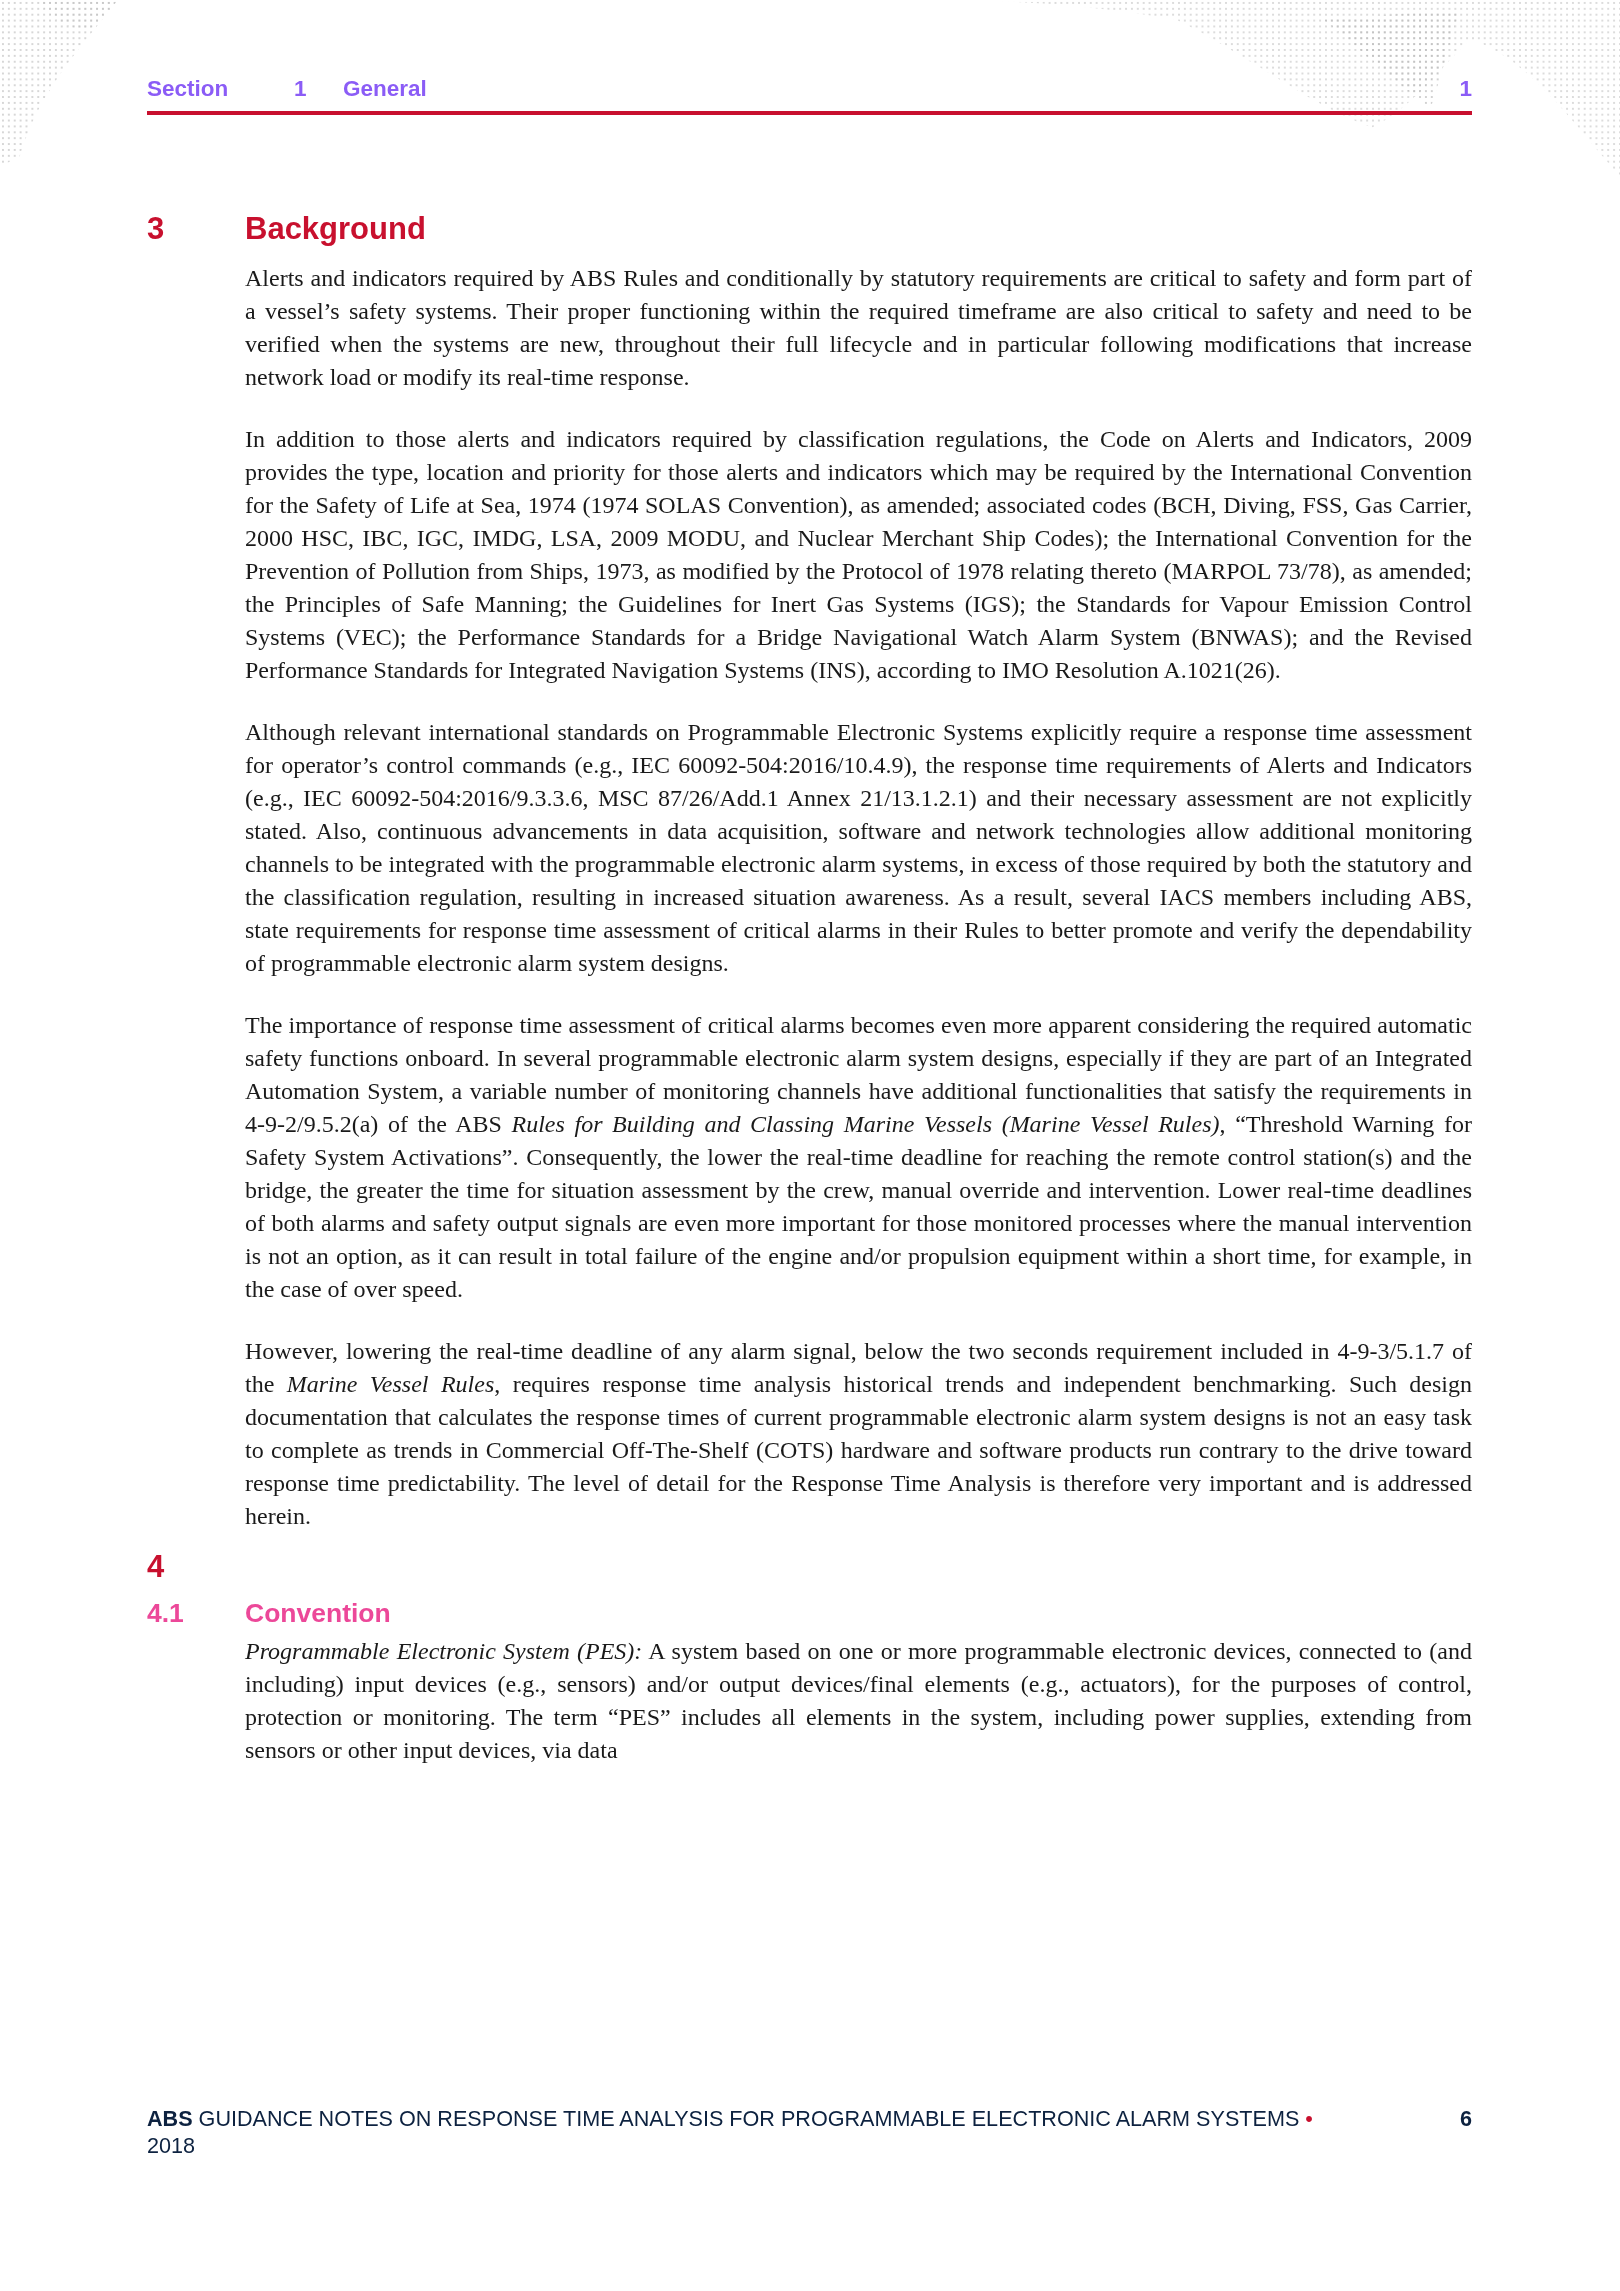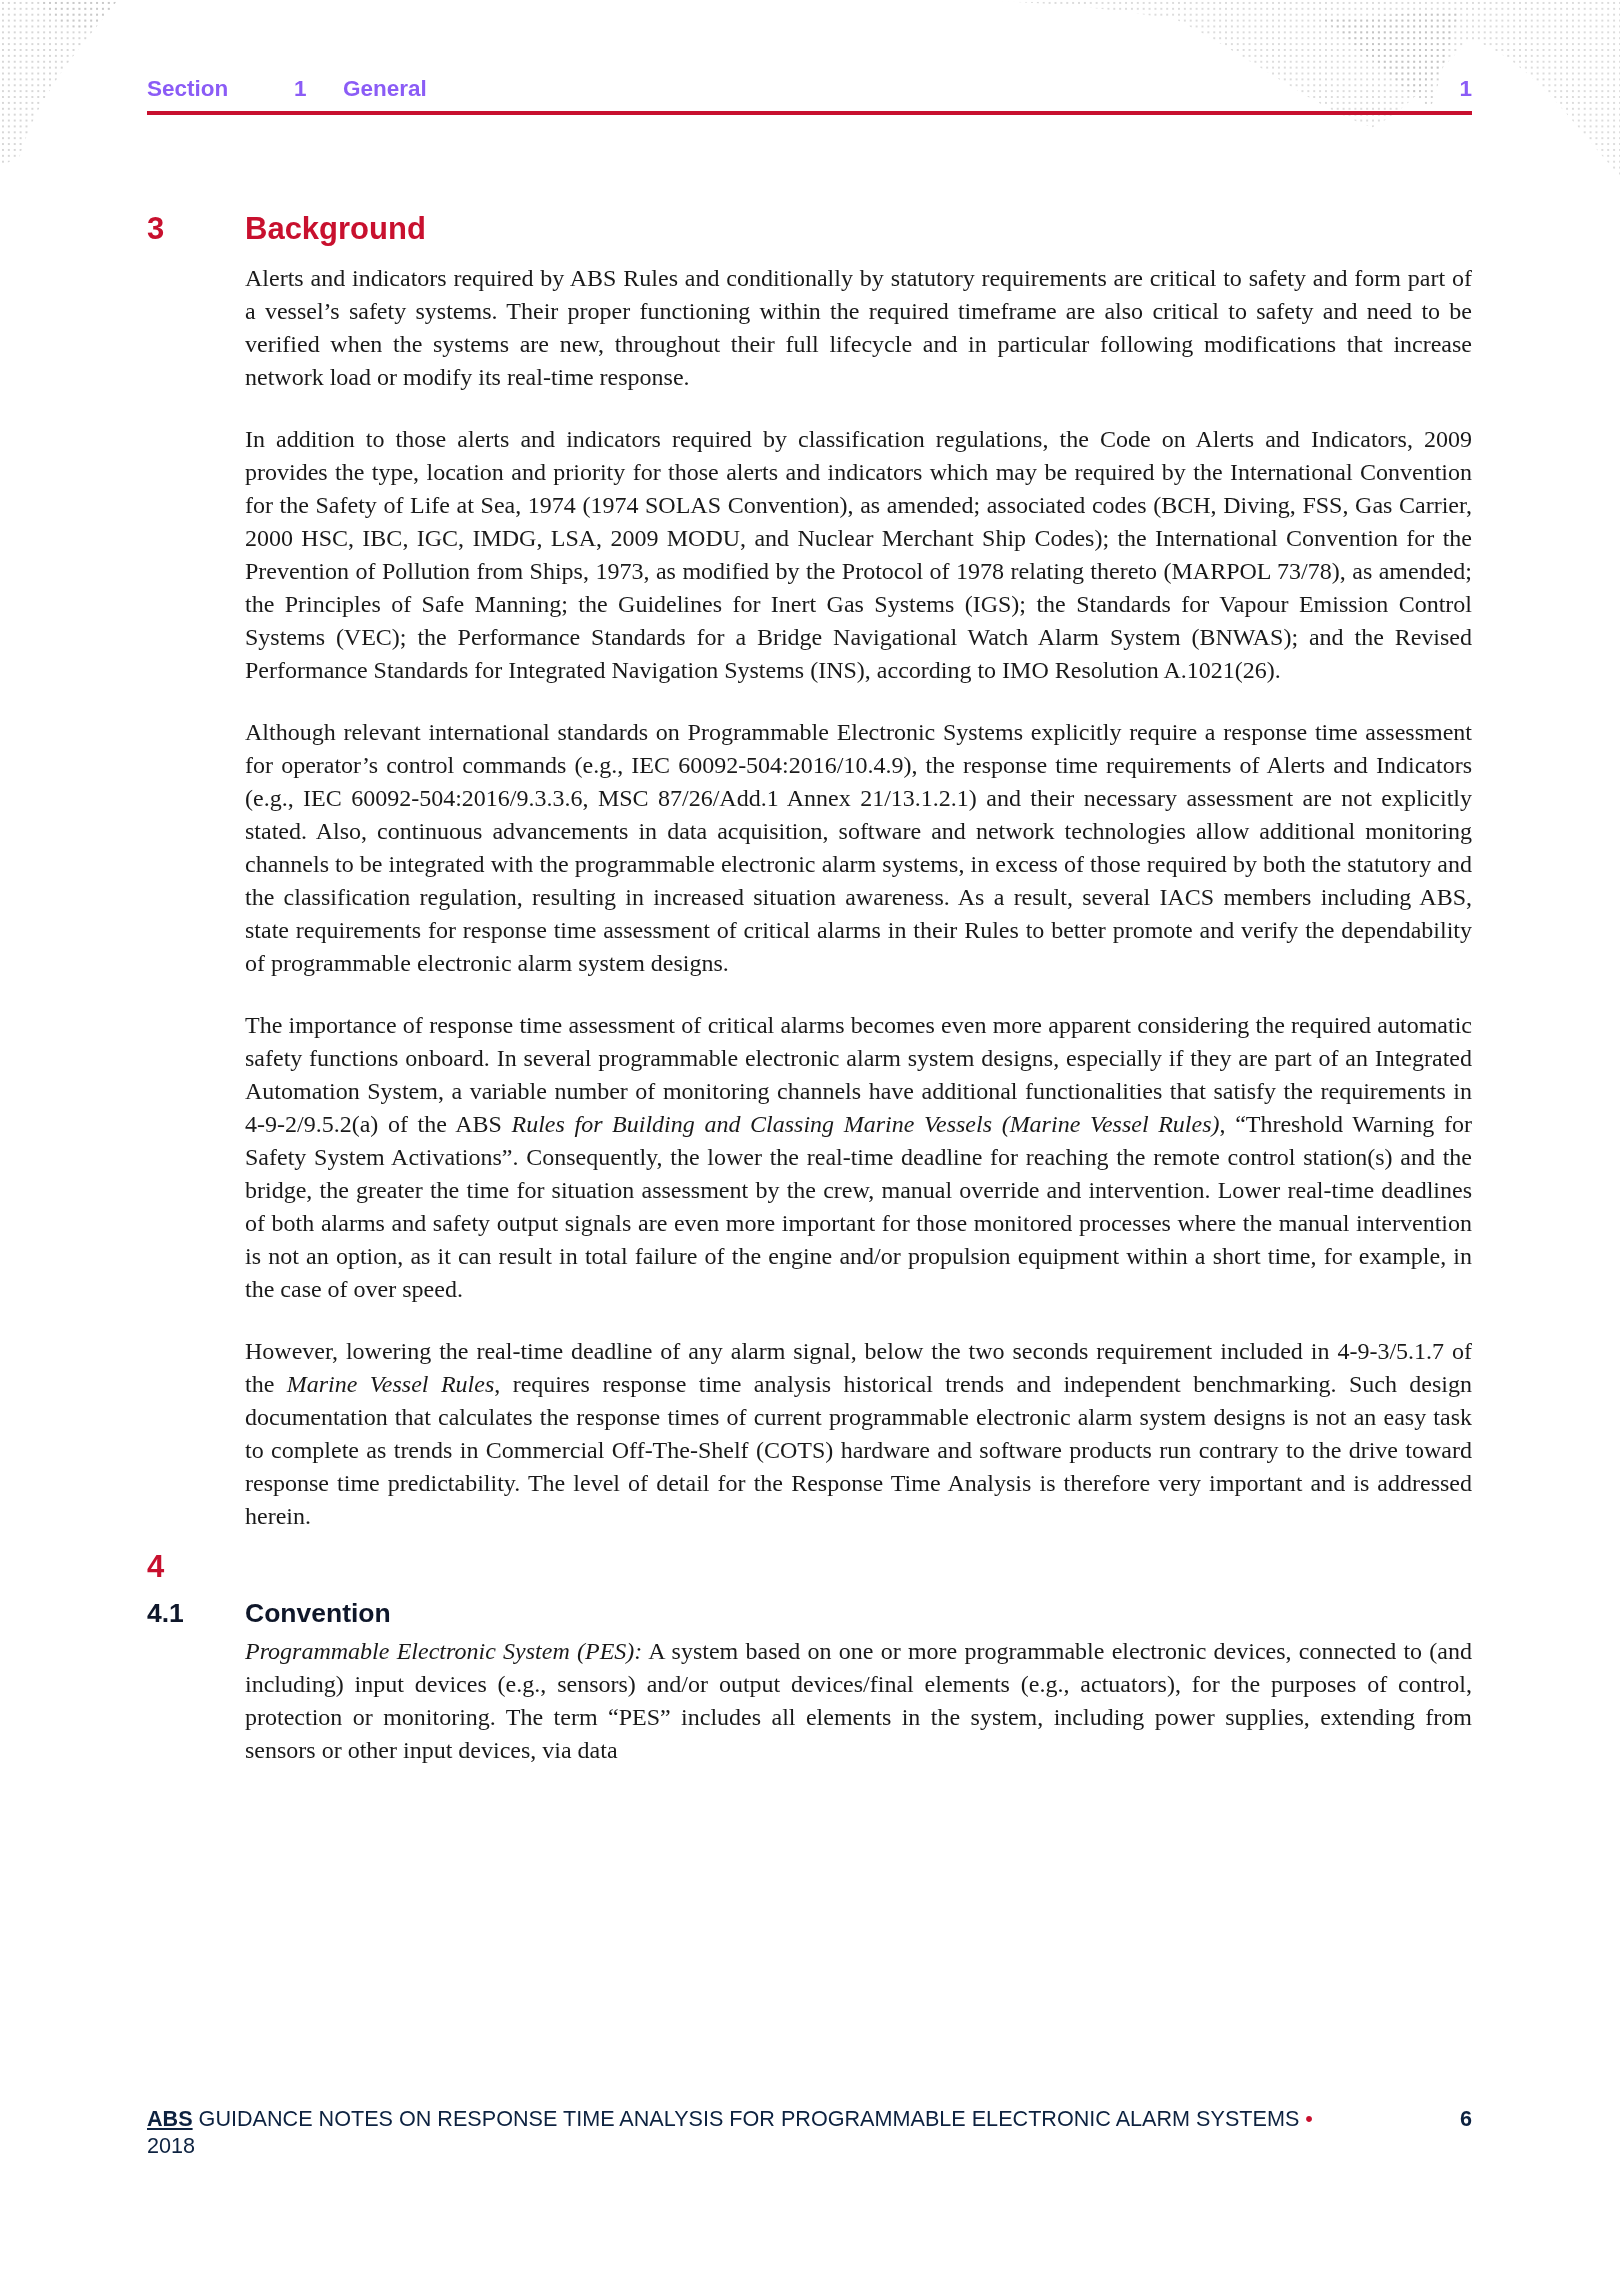--- a/index.html
+++ b/index.html
@@ -8,28 +8,28 @@
   .header { position: absolute; left: 147px; top: 76px; width: 1325px; height: 39px; font-family: "Liberation Sans", sans-serif; font-weight: bold; font-size: 22.5px; color: #8b5cf6; }
   .header .sec { position: absolute; left: 0; top: 0; }
   .header .num { position: absolute; left: 147px; top: 0; }
   .header .title { position: absolute; left: 196px; top: 0; }
   .header .pg { position: absolute; right: 0; top: 0; }
   .rule { position: absolute; left: 147px; top: 111px; width: 1325px; height: 3.9px; background: #c8102e; }
   .content { position: absolute; left: 147px; top: 211px; width: 1325px; }
   h2 { margin: 0; font-family: "Liberation Sans", sans-serif; font-weight: bold; color: #c8102e; font-size: 31px; position: relative; height: 41px; }
   h2 .n { position: absolute; left: 0; top: 0; }
   h2 .t { position: absolute; left: 98px; top: 0; }
-  h3 { margin: 0; font-family: "Liberation Sans", sans-serif; font-weight: bold; color: #0f172a; font-size: 26.5px; position: relative; height: 37px; }
+  h3 { margin: 0; font-family: "Liberation Sans", sans-serif; font-weight: bold; color: #ec4899; font-size: 26.5px; position: relative; height: 37px; }
   h3 .n { position: absolute; left: 0; top: 0; }
   h3 .t { position: absolute; left: 98px; top: 0; }
   p { margin: 0 0 29px 98px; font-size: 24px; line-height: 33px; text-align: justify; }
   p.last { margin-bottom: 16px; }
   .footer { position: absolute; left: 147px; top: 2105px; width: 1325px; font-family: "Liberation Sans", sans-serif; font-size: 21.6px; color: #0d2240; line-height: 27.4px; }
   .footer .txt { width: 1206px; }
-  .footer b { font-weight: bold; text-decoration: underline; }
+  .footer b { font-weight: bold; }
   .footer .dot { color: #c8102e; }
   .footer .pg { position: absolute; right: 0; top: 0; font-weight: bold; }
 </style>
 </head>
 <body>
 
 <svg class="deco" viewBox="0 0 1653 200" xmlns="http://www.w3.org/2000/svg">
   <defs>
     <pattern id="dots" width="6" height="6" patternUnits="userSpaceOnUse">
       <circle cx="3" cy="3" r="0.9" fill="#b5b5b5"></circle>

